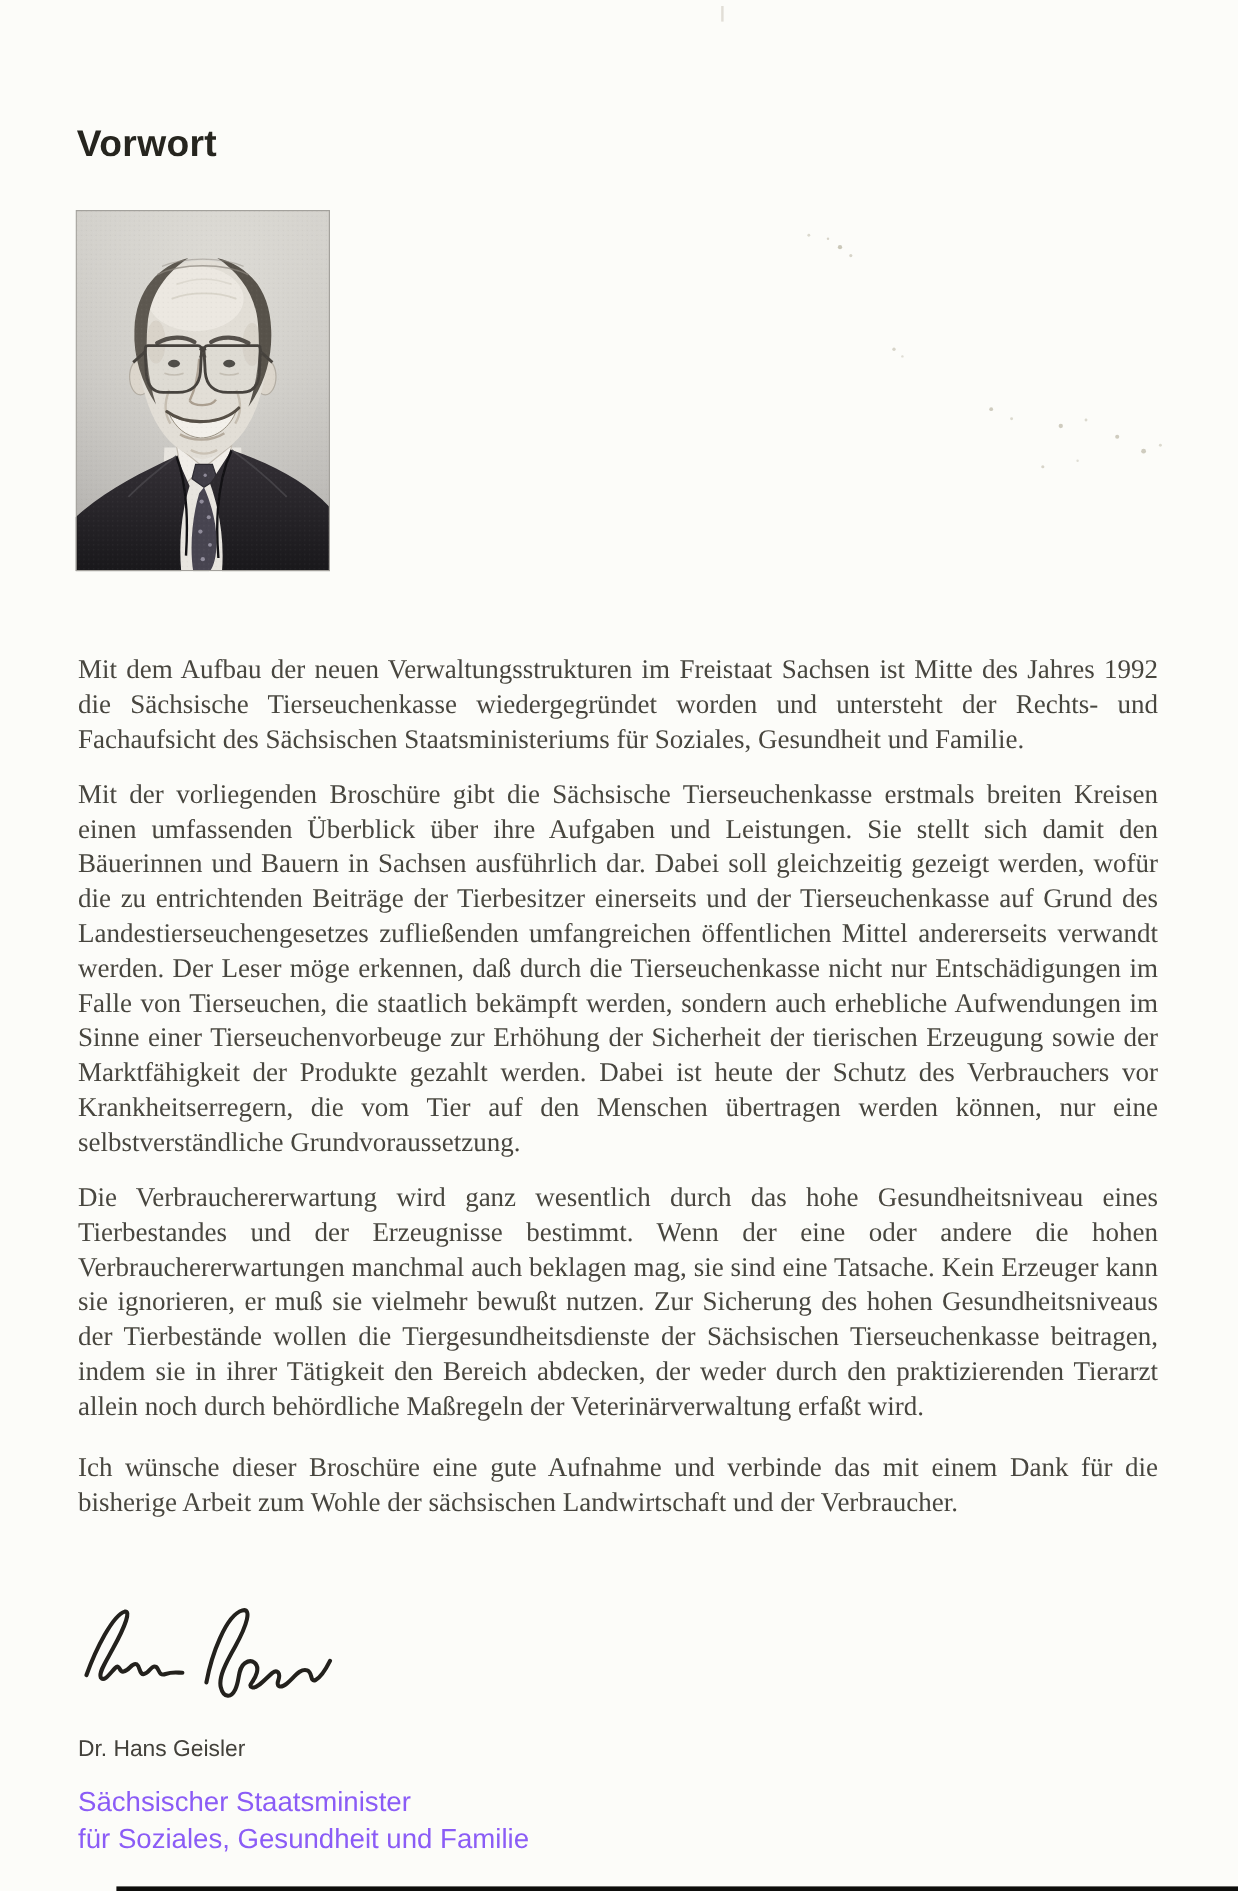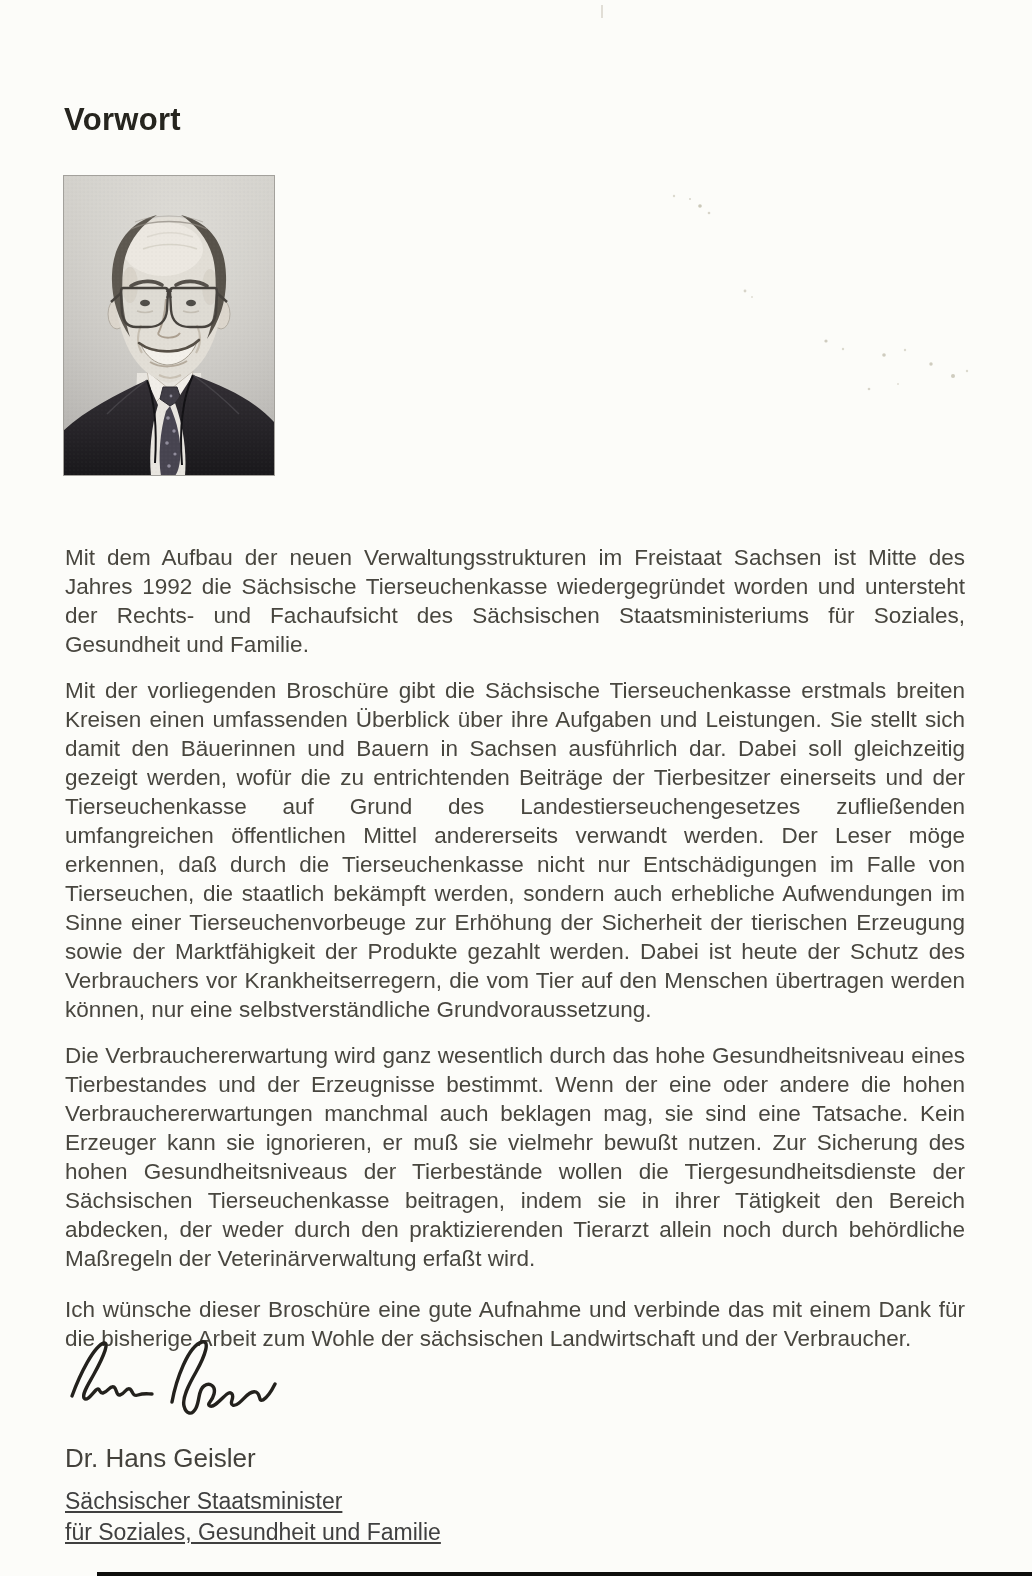--- a/index.html
+++ b/index.html
@@ -24,36 +24,36 @@
     width: 212px; height: 301px;
   }
   .photo svg { display: block; }
 
   .content {
     position: absolute; left: 65px; top: 543px; width: 900px;
   }
   .para {
     font-size: 22.5px; line-height: 29px;
     text-align: justify; text-justify: inter-word;
-    margin: 0 0 17px 0; color: #48463f;
+    margin: 0 0 17px 0; color: #48463f; font-family: Liberation Serif, serif;
   }
   .para:last-child { margin-bottom: 0; margin-top: 22px; }
 
   .signature {
     position: absolute; left: 64px; top: 1334px;
     width: 215px; height: 90px;
   }
 
   .signer-name {
     position: absolute; left: 65px; top: 1444px;
-    font-size: 26px; line-height: 28px; color: #43413b;
+    font-size: 19px; line-height: 28px; color: #43413b;
   }
   .signer-role {
     position: absolute; left: 65px; top: 1486px;
-    font-size: 23px; line-height: 31px; color: #404040; text-decoration: underline;
+    font-size: 23px; line-height: 31px; color: #8b5cf6;
   }
 
   .scan-speckles {
     position: absolute; inset: 0; pointer-events: none;
   }
   .scan-edge {
     position: absolute; left: 97px; right: 0; bottom: 0; height: 4px;
     background: #0e0e0c;
   }
 </style>

